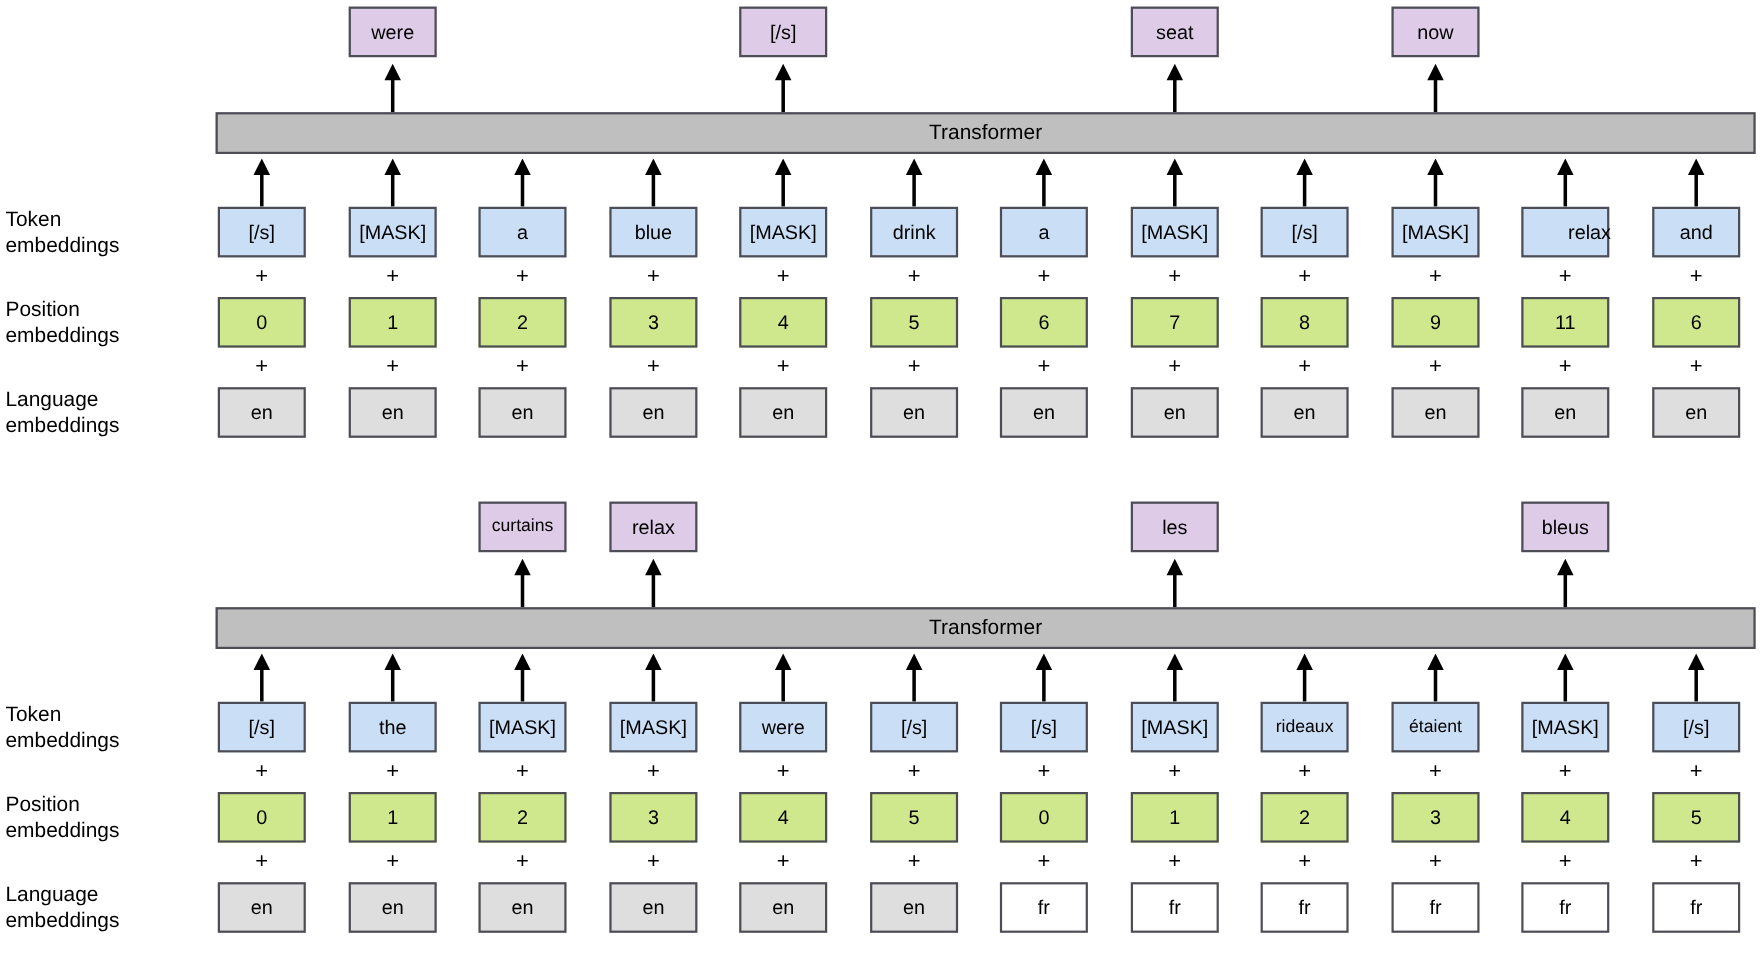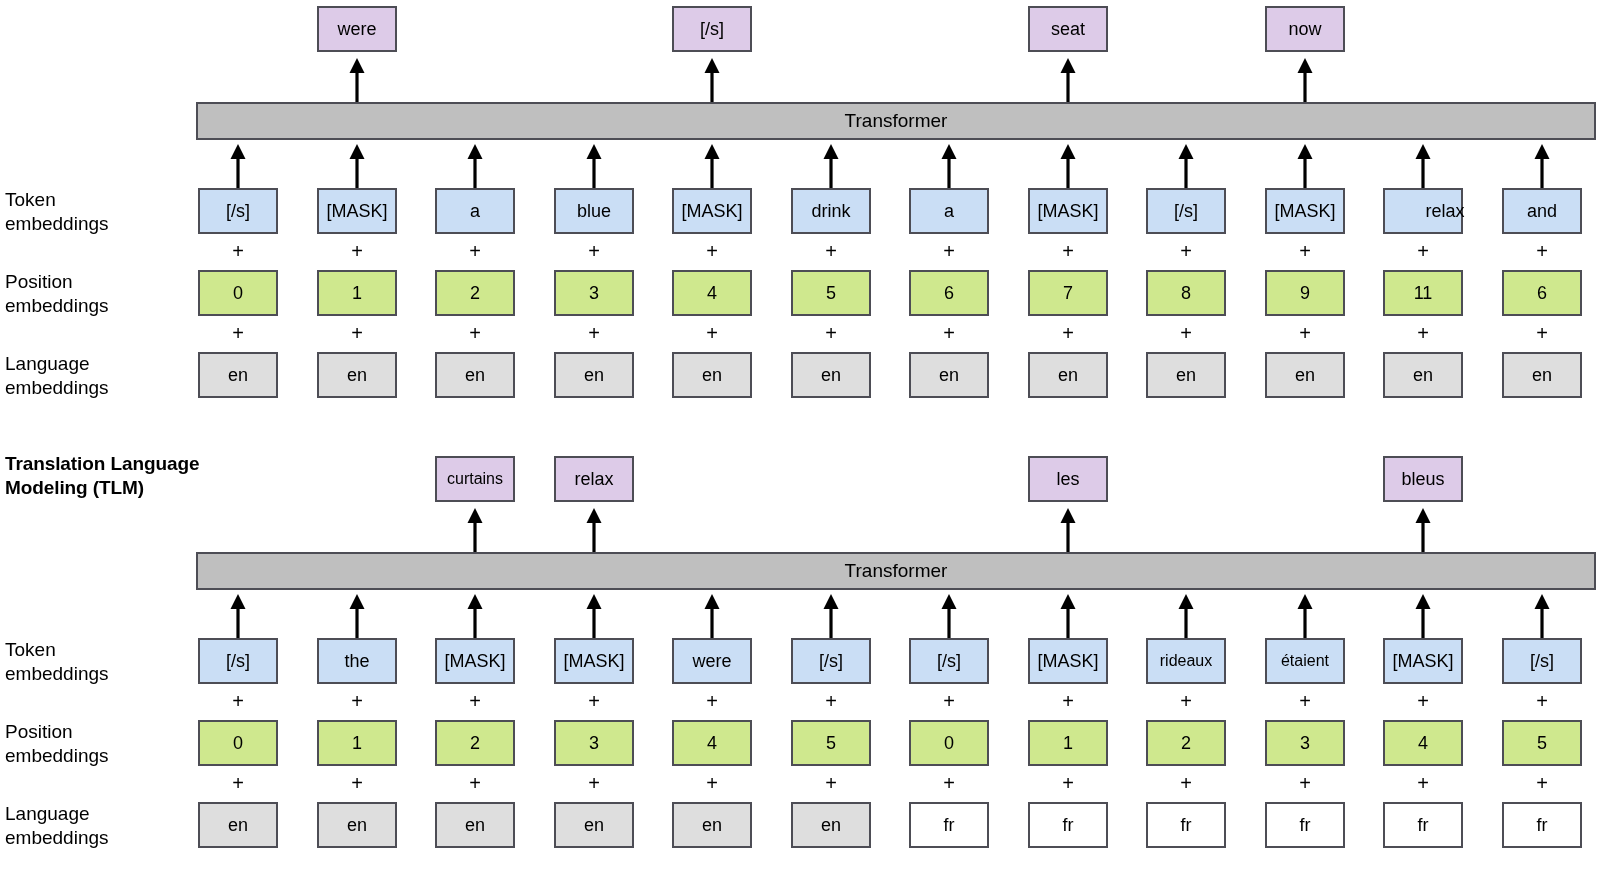--- a/index.html
+++ b/index.html
@@ -269,22 +269,20 @@
       <div class="cell lang" style="left: 672px; top: 352px;">en</div>
       <div class="cell lang" style="left: 791px; top: 352px;">en</div>
       <div class="cell lang" style="left: 909px; top: 352px;">en</div>
       <div class="cell lang" style="left: 1028px; top: 352px;">en</div>
       <div class="cell lang" style="left: 1146px; top: 352px;">en</div>
       <div class="cell lang" style="left: 1265px; top: 352px;">en</div>
       <div class="cell lang" style="left: 1383px; top: 352px;">en</div>
       <div class="cell lang" style="left: 1502px; top: 352px;">en</div>
     </div>
 
-  <div class="section-title" id="tlm-title">Translation Language
-Modeling (TLM)</div>
 
   <div class="row-label" id="tlm-token-label" style="top:638px;">Token
 embeddings</div>
   <div class="row-label" id="tlm-pos-label" style="top:720px;">Position
 embeddings</div>
   <div class="row-label" id="tlm-lang-label" style="top:802px;">Language
 embeddings</div>
 
   <div class="transformer" id="tlm-transformer" style="top:552px;">
     <span>Transformer</span>

